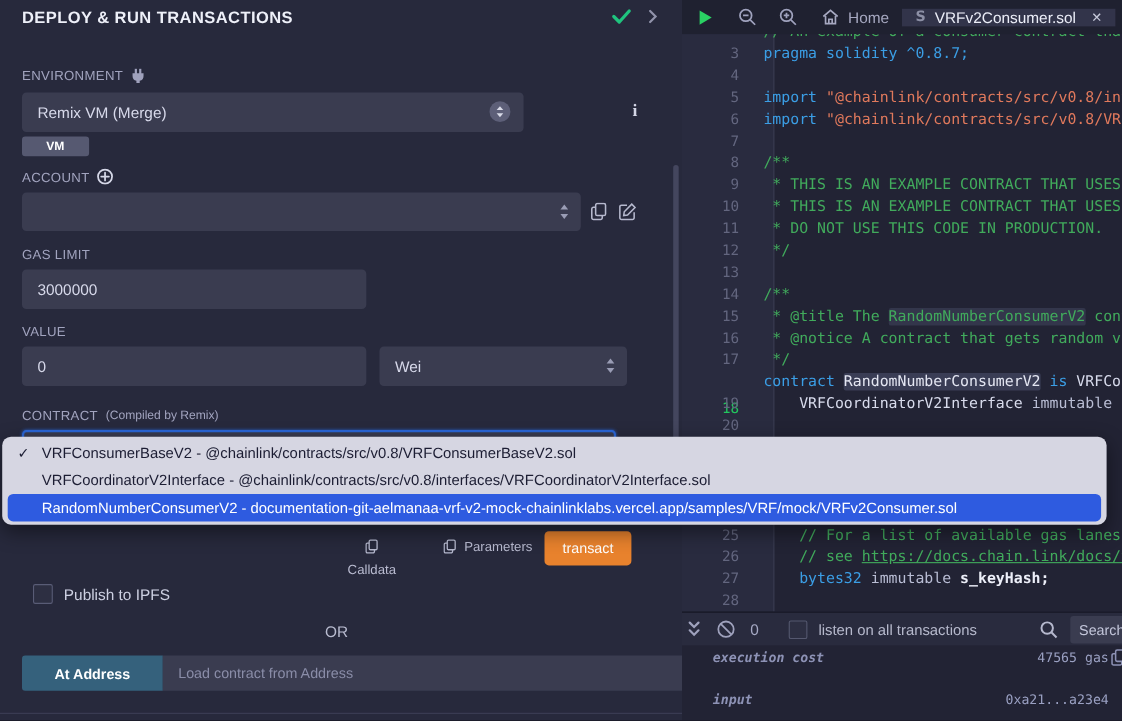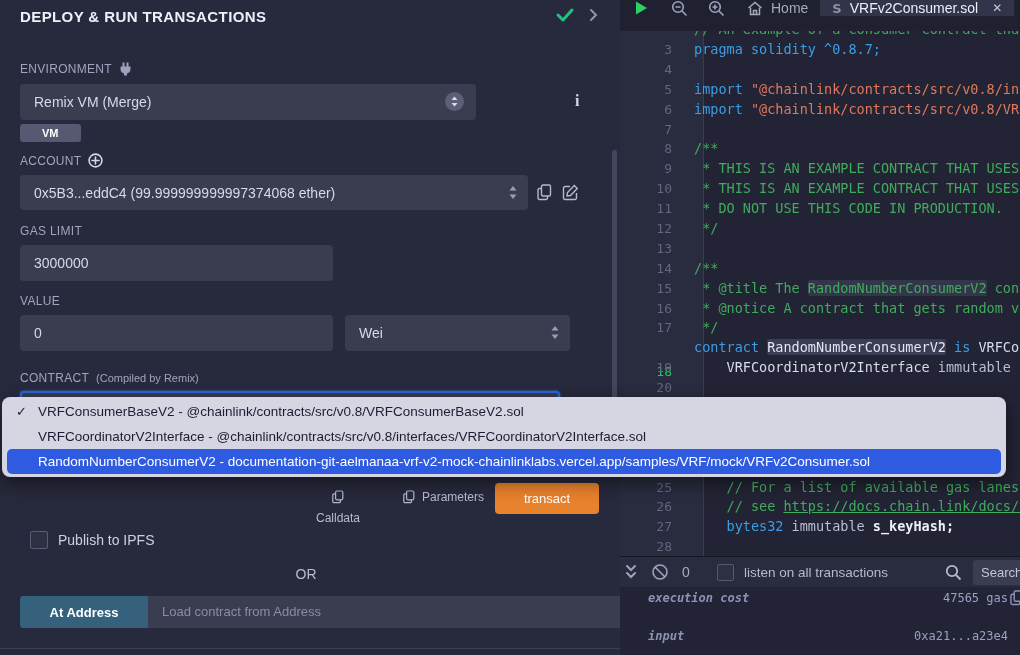--- a/index.html
+++ b/index.html
@@ -30,41 +30,41 @@
   .icon-btn { position:absolute; }
   .gas-input { left:20px; top:245px; width:313px; height:36px; }
   .value-input { left:20px; top:315px; width:313px; height:36px; }
   .wei-select { left:345px; top:315px; width:225px; height:36px; }
   .contract-select { left:20px; top:391px; width:540px; height:36px; border:2px solid #2b67d9;
                      box-shadow:0 0 3px #2b67d9; }
   .sub-label { font-size:11px; letter-spacing:0; text-transform:none; }
   .action-row { position:absolute; left:0; top:483px; width:583px; height:31px; }
   .mini-act { position:absolute; top:7px; display:flex; align-items:center; gap:7px;
               font-size:12px; color:#b9bbd0; }
-  .transact-btn { position:absolute; left:495px; top:0; width:104px; height:31px; background:#e8822d;
+  .transact-btn { position:absolute; left:495px; top:0; width:79px; height:31px; background:#e8822d;
                   border:none; border-radius:4px; color:#fff; font-size:13px; font-family:inherit; }
   .ipfs-check { position:absolute; left:30px; top:531px; width:18px; height:18px;
                 border:1px solid #595c76; border-radius:2px; background:#2d2f42; }
   .ipfs-label { position:absolute; left:58px; top:532px; font-size:14px; color:#cdd0e2; }
   .or-text { position:absolute; left:0; top:566px; width:612px; text-align:center;
              font-size:14px; color:#b9bcd0; }
   .ataddr-btn { position:absolute; left:20px; top:596px; width:128px; height:32px; background:#35617c;
                 border:none; border-radius:3px 0 0 3px; color:#fff; font-weight:bold; font-size:13px;
                 font-family:inherit; }
   .ataddr-input { left:148px; top:596px; width:506px; height:32px; border-radius:0 3px 3px 0;
                   font-size:13px; }
   .bottom-divider { position:absolute; left:0; top:648px; width:620px; height:1px; background:#3c3e55; }
   .panel-scrollbar { position:absolute; left:612px; top:150px; width:5px; height:310px;
                      background:#44465e; border-radius:3px; }
 
   
   .editor-pane { position:absolute; left:620px; top:0; width:400px; height:655px;
                  background:#222334; overflow:hidden; }
   .tab-bar { position:absolute; left:0; top:0; width:400px; height:31px; background:#1f2130;
-             display:flex; align-items:flex-start; }
+             display:flex; align-items:center; }
   .tb-icon { display:flex; align-items:center; justify-content:center; padding:0 10px; }
   .tb-play { padding:0 12px 0 14px; }
   .tab { display:flex; align-items:center; gap:8px; padding:0 12px; font-size:14px; color:#a6a8c0; }
   .tab.active { background:#32344a; color:#eceef8; }
   .sol-glyph { font-weight:bold; font-size:13px; color:#8d90a6; font-family:"DejaVu Sans",sans-serif; }
   .tab-close { font-size:12px; color:#c7cadb; margin-left:6px; }
 
   .gutter-strip { position:absolute; left:0; top:31px; width:84px; height:525px;
                   background:#292b3f; border-right:1px solid #3a3d52; }
   .code-area { position:absolute; left:0; top:31px; width:400px; height:525px; }
@@ -155,21 +155,20 @@
     <div class="fld-label" style="left:20px;top:153px;">
       <span>ACCOUNT</span>
       <span>
         <svg width="15" height="15" viewBox="0 0 15 15">
             <circle cx="7.5" cy="7.5" r="6.4" fill="none" stroke="#d6d8e8" stroke-width="1.6"></circle>
             <path d="M7.5 4v7M4 7.5h7" stroke="#d6d8e8" stroke-width="1.6" stroke-linecap="round"></path>
           </svg>
       </span>
     </div>
     <div class="sel account-select">
-      <span>0x5B3...eddC4 (99.999999999997374068 ether)</span>
       <span class="sel-arrows">
         <svg width="10" height="15" viewBox="0 0 10 15">
             <path d="M5 1 8.5 5.5h-7z" fill="#9a9db5"></path>
             <path d="M5 14 1.5 9.5h7z" fill="#9a9db5"></path>
           </svg>
       </span>
     </div>
     <span class="icon-btn" style="left:537px;top:184px;">
       <svg width="15" height="17" viewBox="0 0 15 17" fill="none" stroke="#b6b9ce" stroke-width="1.4">
           <rect x="4.5" y="1" width="9" height="11" rx="1.5"></rect>

